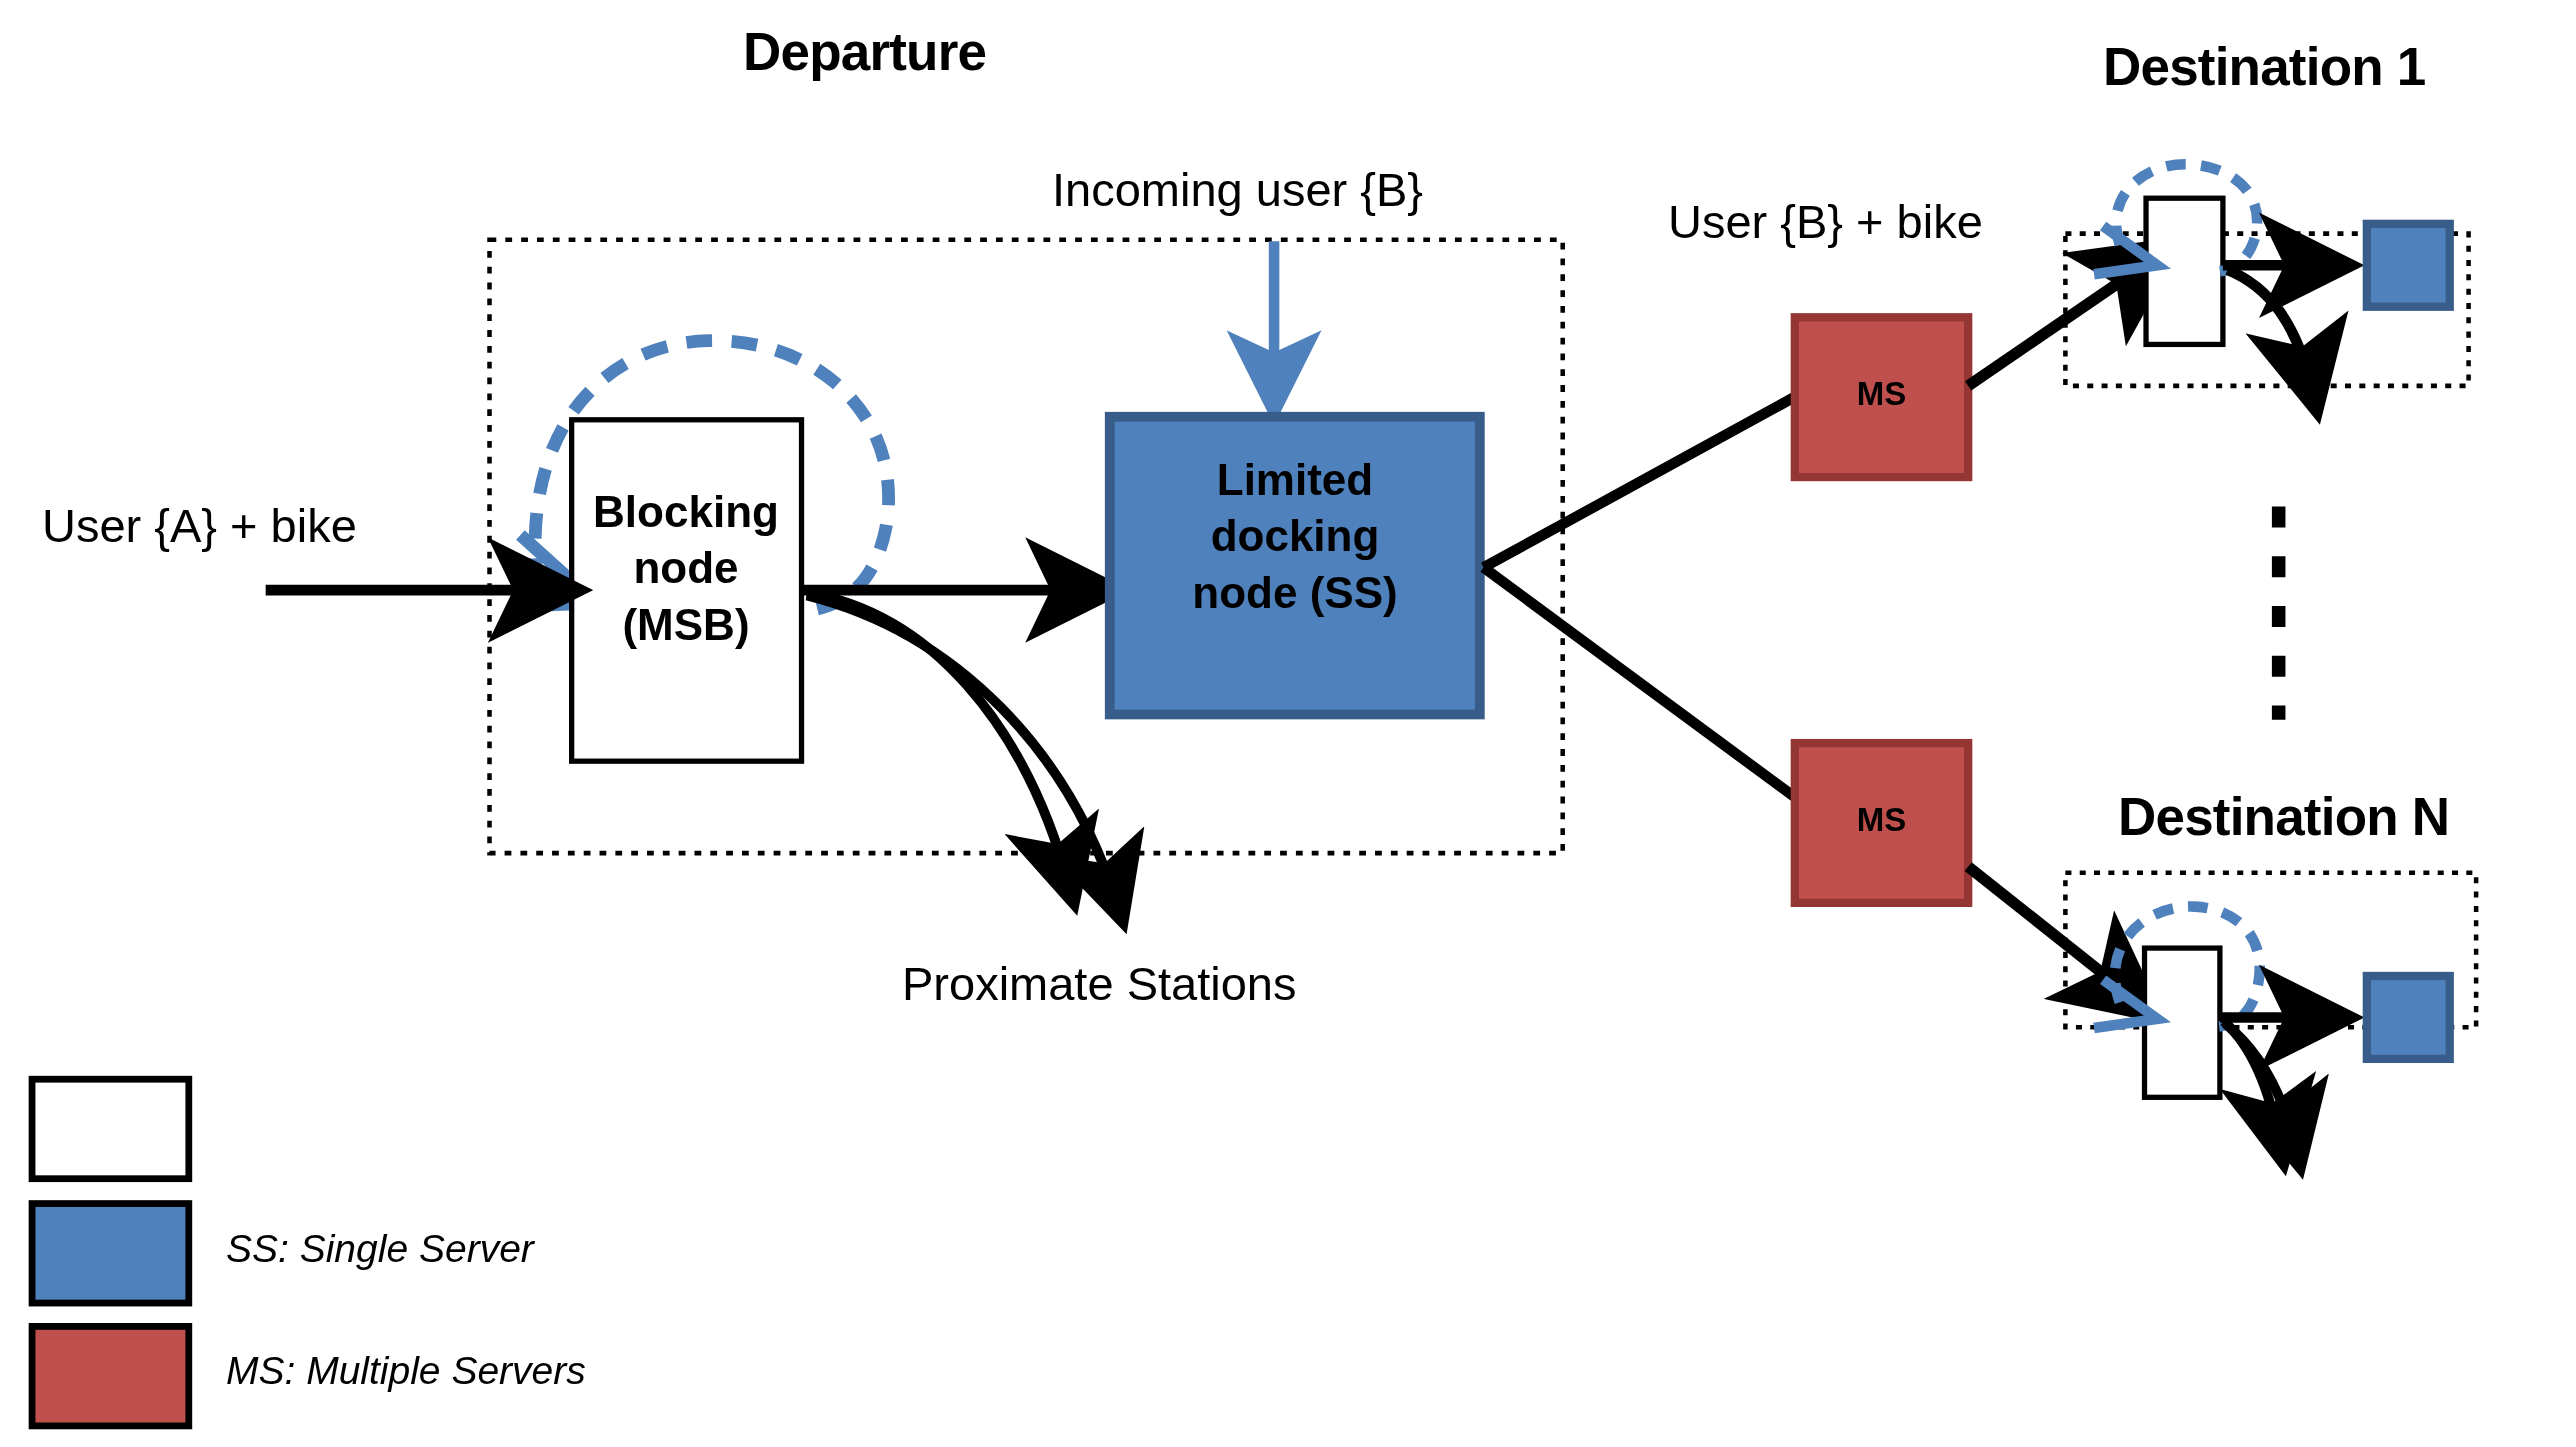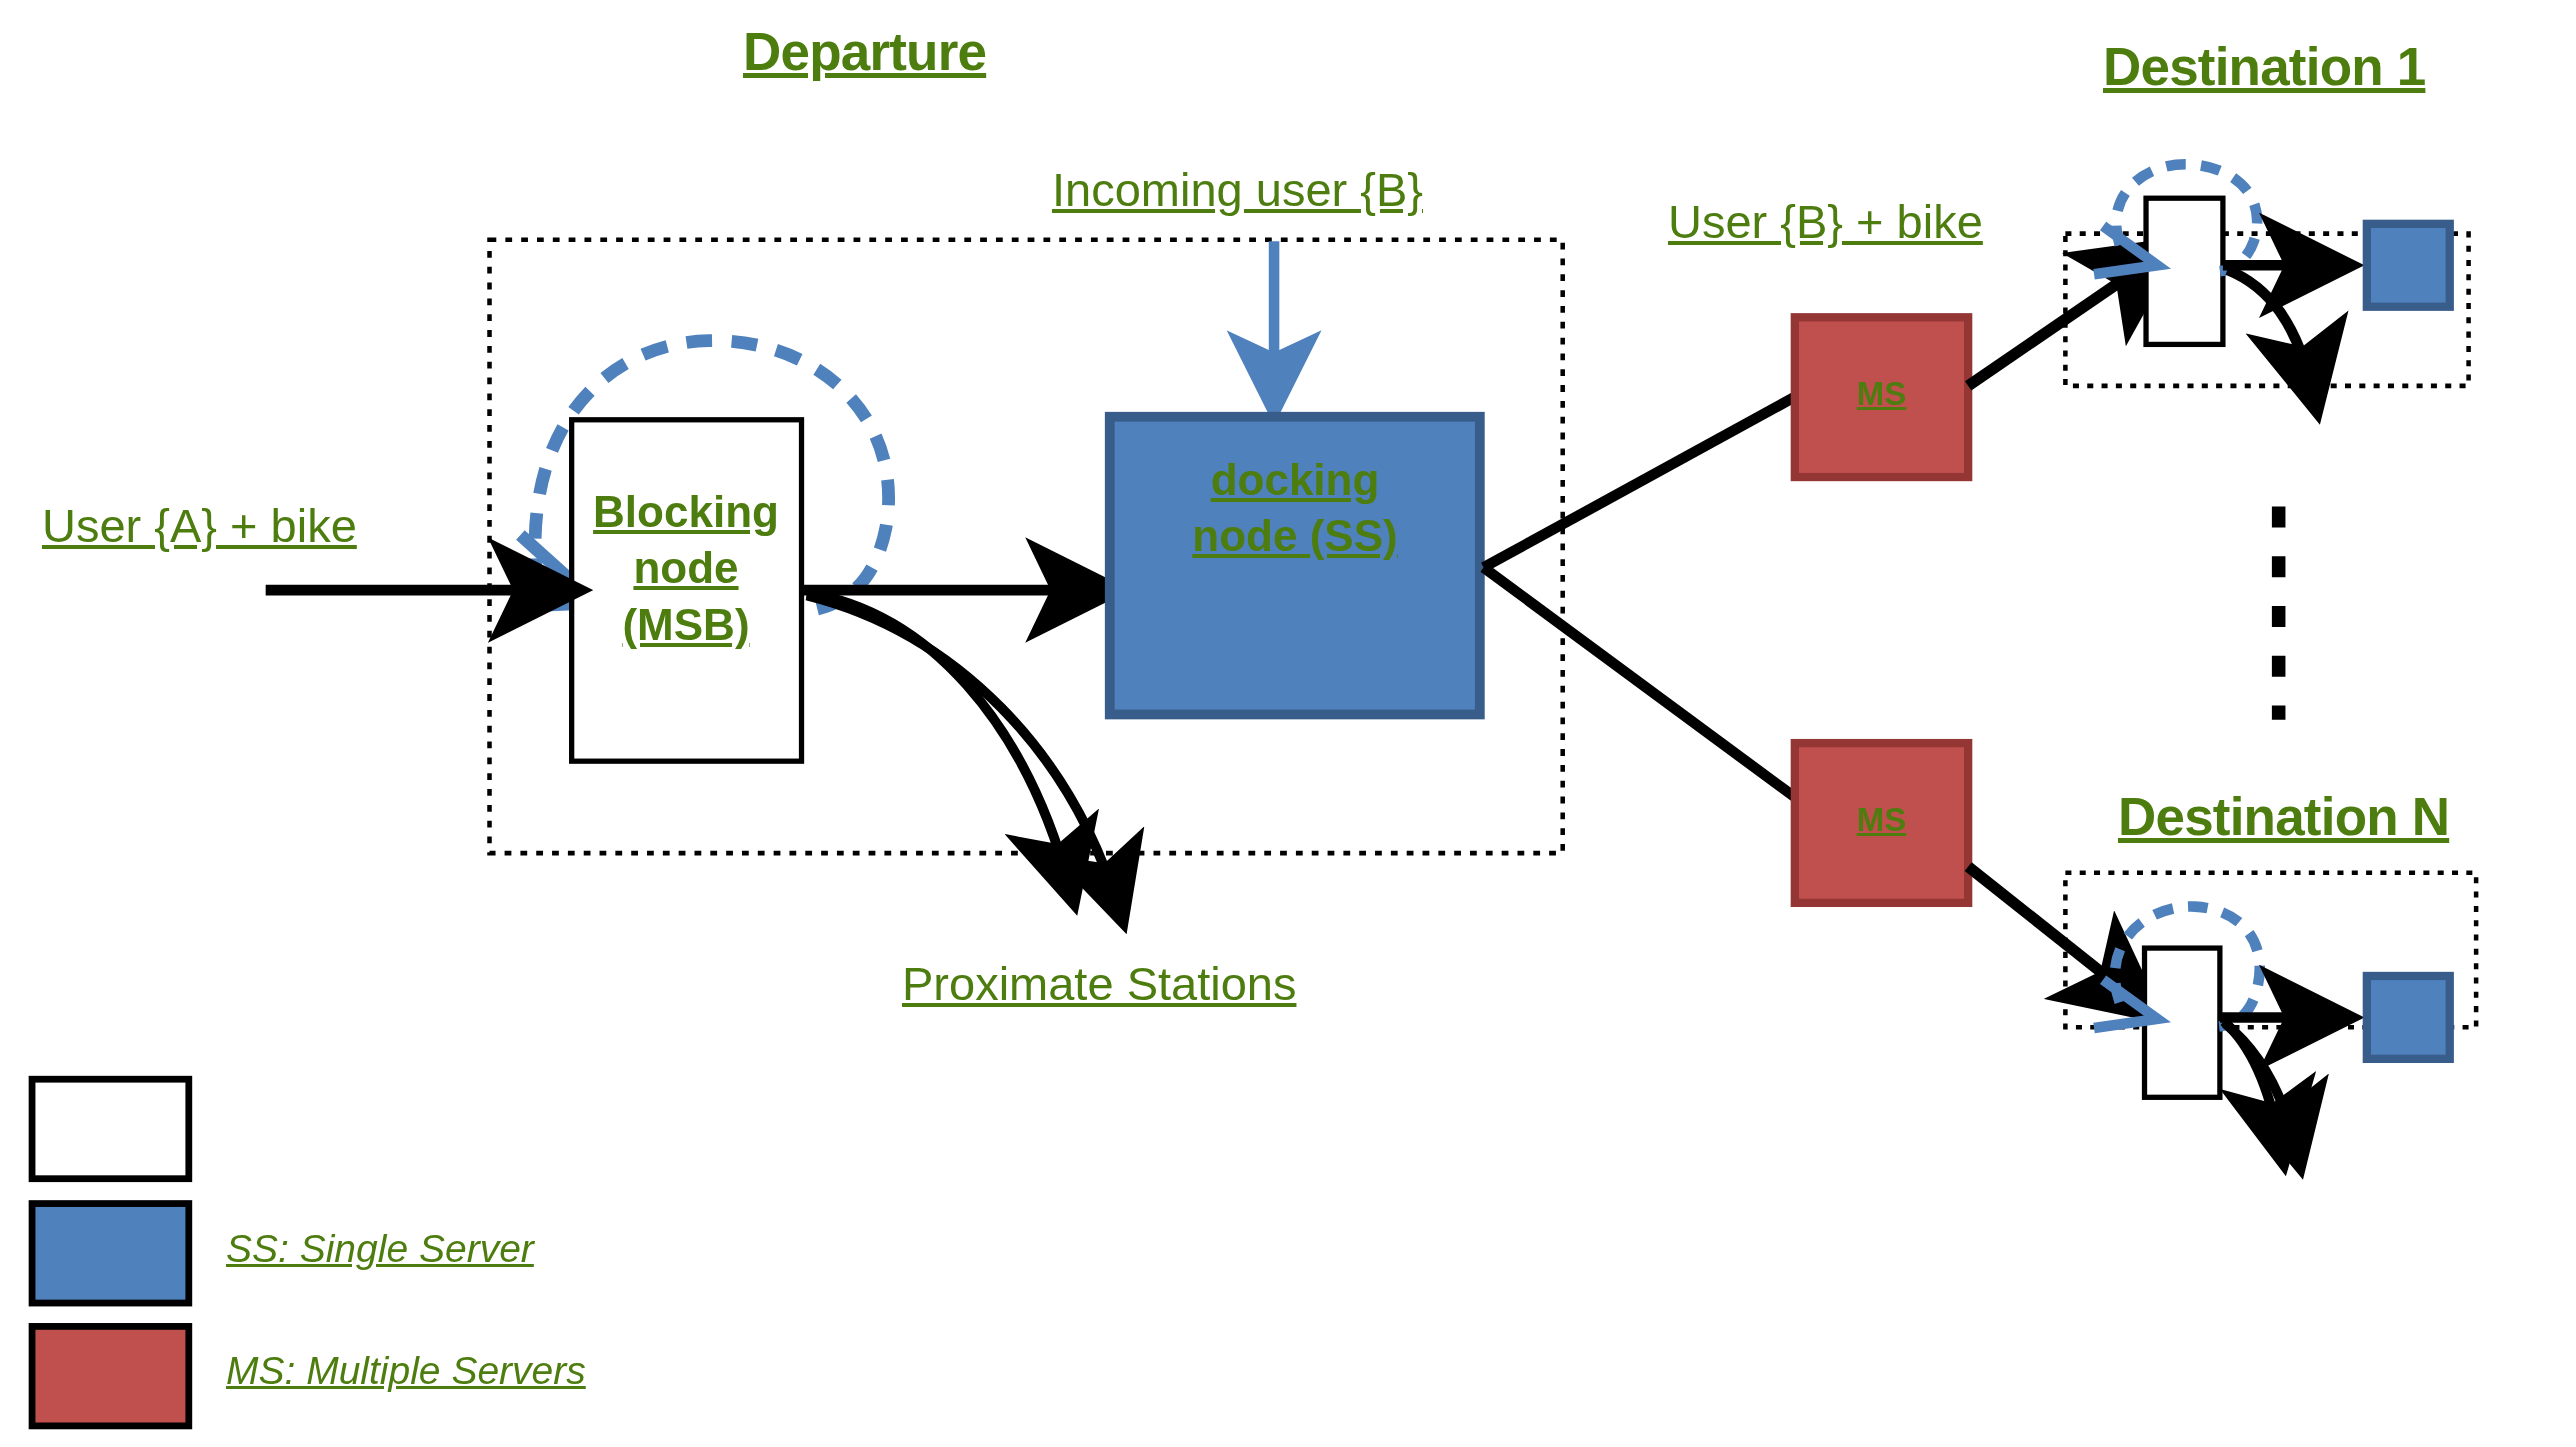--- a/index.html
+++ b/index.html
@@ -1,19 +1,19 @@
 <!DOCTYPE html>
 <html style="font-size:12px"><head>
 <meta charset="utf-8">
 <style>
   html,body{margin:0;padding:0;background:#ffffff;}
   body{width:2576px;height:1447px;overflow:hidden;font-family:"Liberation Sans",sans-serif;}
   #stage{position:relative;width:2576px;height:1447px;background:#fff;}
   svg#art{position:absolute;left:0;top:0;width:2576px;height:1447px;}
-  .lbl{position:absolute;color:#4d7c0f;white-space:nowrap;font-family:"Liberation Sans",sans-serif;text-decoration:underline;}
+  .lbl{position:absolute;color:#000000;white-space:nowrap;font-family:"Liberation Sans",sans-serif;}
   .title-bold{font-weight:bold;font-size:53px;letter-spacing:-0.8px;}
   .plain{font-size:47px;}
   .nodetxt{font-weight:bold;font-size:44px;text-align:center;line-height:1.28;white-space:normal;}
   .mstxt{font-weight:bold;font-size:33px;}
   .legtxt{font-style:italic;font-size:39px;font-weight:normal;}
 </style>
 </head>
 <body>
 
 <div id="stage">
@@ -109,20 +109,21 @@
 
   <div class="lbl plain" style="left:902px; top:956px;">Proximate Stations</div>
 
   <div class="lbl nodetxt" style="left:571px; top:484px; width:230px;">
     <div>Blocking</div>
     <div>node</div>
     <div>(MSB)</div>
   </div>
 
   <div class="lbl nodetxt" style="left:1110px; top:452px; width:370px;">
+    <div>Limited</div>
     <div>docking</div>
     <div>node (SS)</div>
   </div>
 
   <div class="lbl mstxt" style="left:1795px; top:375px; width:173px; text-align:center;">MS</div>
   <div class="lbl mstxt" style="left:1795px; top:801px; width:173px; text-align:center;">MS</div>
 
   <div class="lbl legtxt" style="left:226px; top:1227px;">
     <span>SS: Single Server</span>
   </div>

